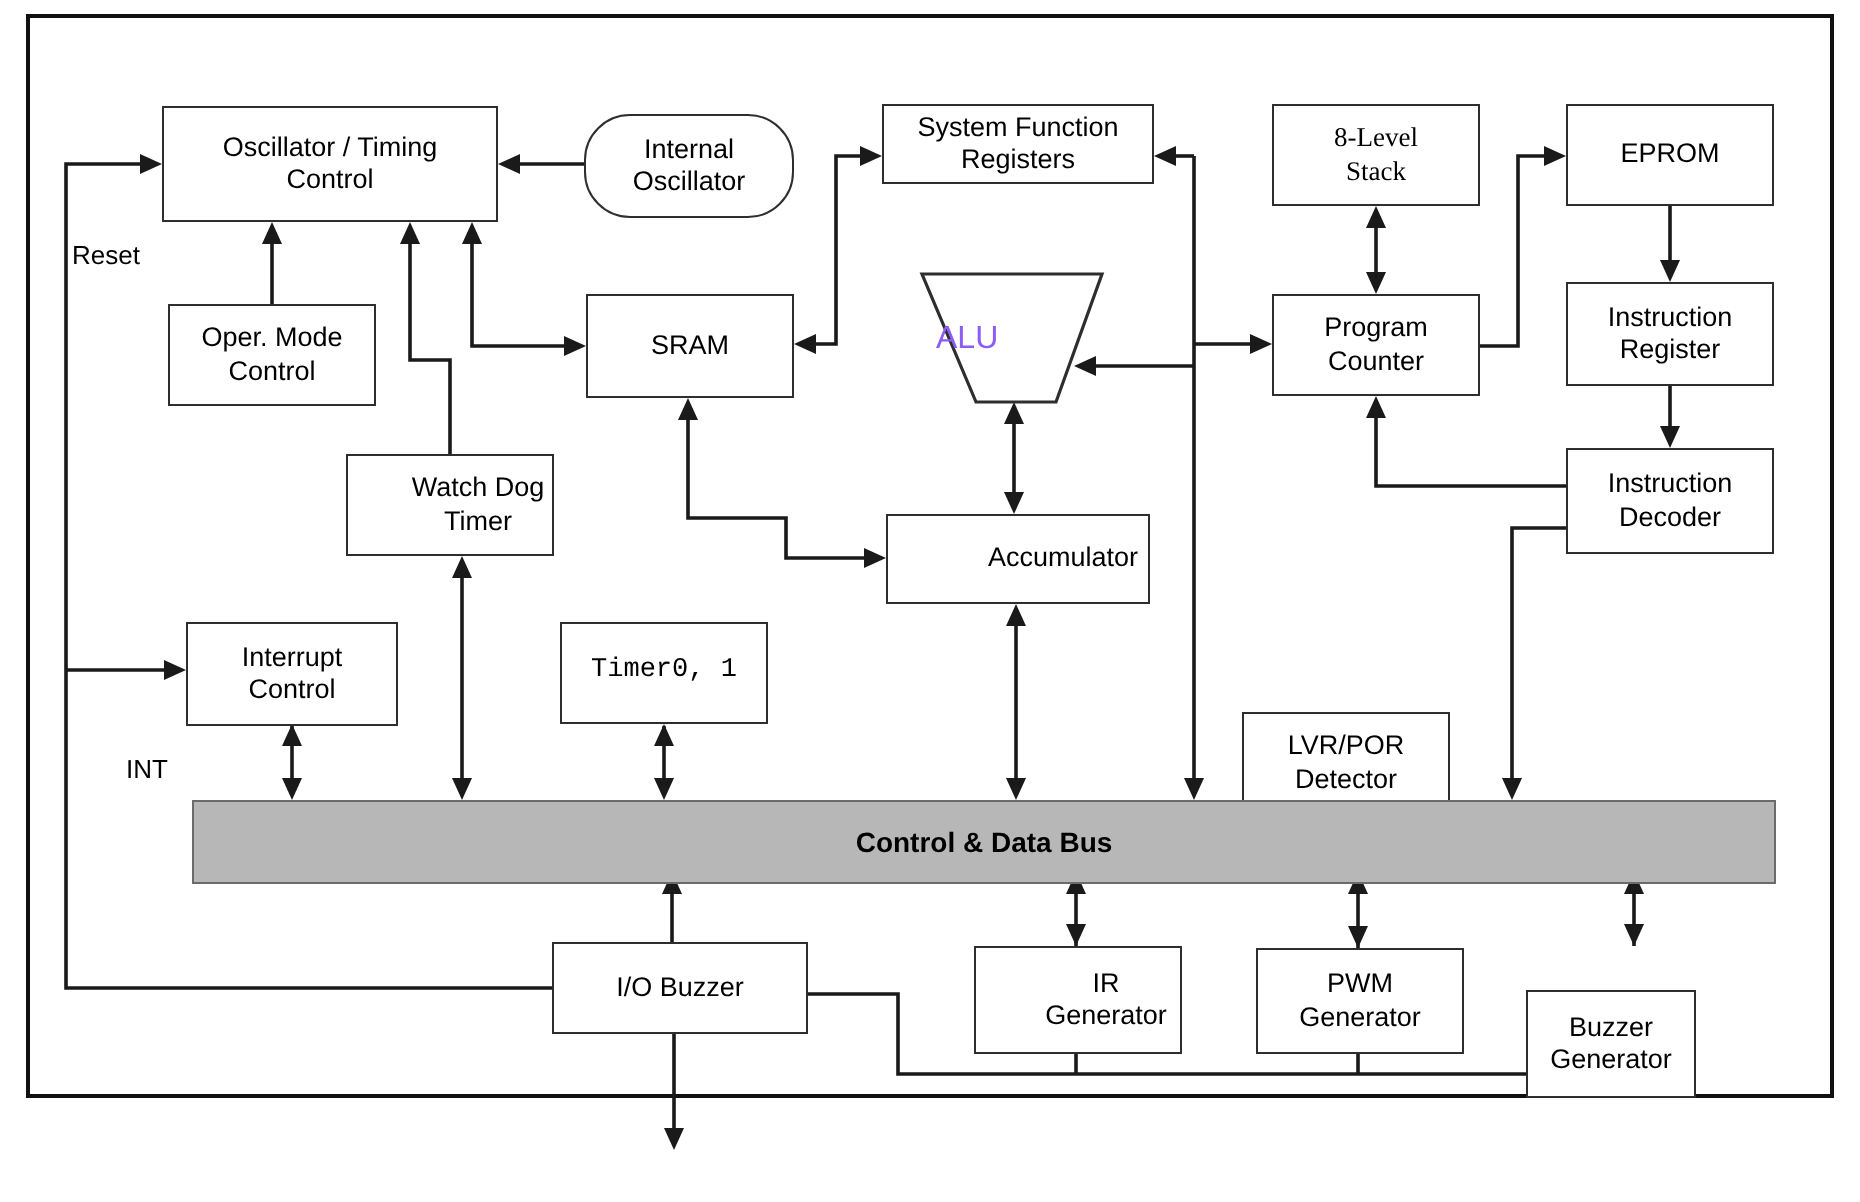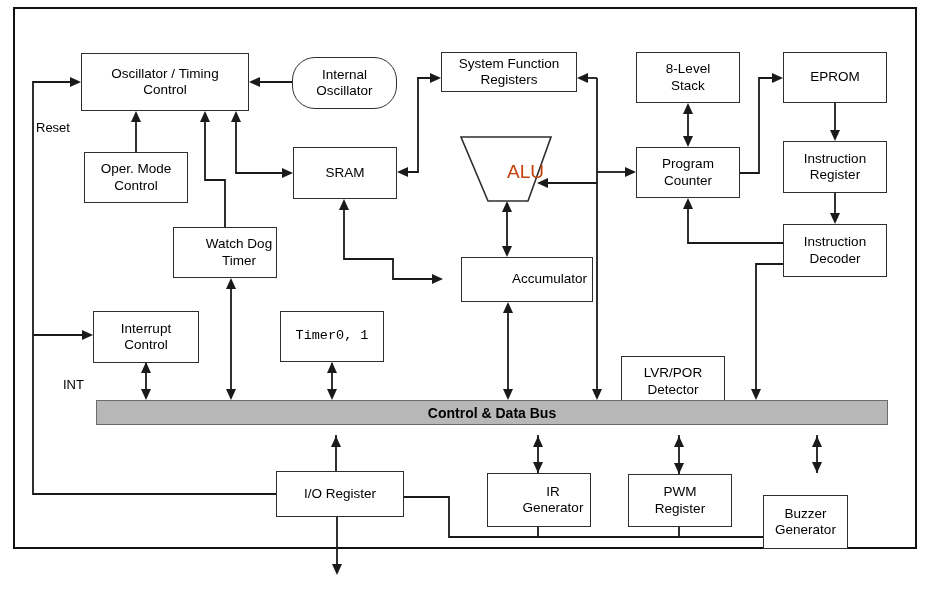--- a/index.html
+++ b/index.html
@@ -19,22 +19,22 @@
   }
   .busbar{
     position:absolute;box-sizing:border-box;background:#b7b7b7;border:1.2px solid #6b6b6b;
     display:flex;align-items:center;justify-content:center;
     font-size:14px;font-weight:bold;color:#000;
   }
   .pin-label{
     position:absolute;font-size:13px;color:#000;white-space:nowrap;margin-top:33px;
   }
   .alu-label{
-    position:absolute;left:468px;top:161px;width:76px;text-align:right;
-    font-size:19px;color:#c2410c;
+    position:absolute;left:468px;top:161px;width:76px;text-align:left;
+    font-size:16px;color:#8b5cf6;
   }
 </style>
 </head>
 <body>
 
 <div id="stage">
 
   <div id="chip"></div>
 
   <svg class="layer" viewBox="0 0 930 601" xmlns="http://www.w3.org/2000/svg">
@@ -148,62 +148,62 @@
 
   <div class="box" style="left:81px;top:53px;width:168px;height:58px;">Oscillator / Timing
 Control</div>
 
   <div class="box" style="left:292px;top:57px;width:105px;height:52px;border-radius:23px;">Internal
 Oscillator</div>
 
   <div class="box" style="left:441px;top:52px;width:136px;height:40px;">System Function
 Registers</div>
 
-  <div class="box" style="left:636px;top:52px;width:104px;height:51px;">8-Level
+  <div class="box" style="left:636px;top:52px;width:104px;height:51px;font-family:Liberation Serif, serif;">8-Level
 Stack</div>
 
   <div class="box" style="left:783px;top:52px;width:104px;height:51px;">EPROM</div>
 
   <div class="box" style="left:84px;top:152px;width:104px;height:51px;">Oper. Mode
 Control</div>
 
   <div class="box" style="left:293px;top:147px;width:104px;height:52px;">SRAM</div>
 
   <div class="alu-label">ALU</div>
 
   <div class="box" style="left:636px;top:147px;width:104px;height:51px;">Program
 Counter</div>
 
   <div class="box" style="left:783px;top:141px;width:104px;height:52px;">Instruction
 Register</div>
 
   <div class="box" style="left:173px;top:227px;width:104px;height:51px;padding-left:28px;">Watch Dog
 Timer</div>
 
-  <div class="box" style="left:461px;top:257px;width:132px;height:45px;padding-left:45px;">Accumulator</div>
+  <div class="box" style="left:443px;top:257px;width:132px;height:45px;padding-left:45px;">Accumulator</div>
 
   <div class="box" style="left:783px;top:224px;width:104px;height:53px;">Instruction
 Decoder</div>
 
   <div class="box" style="left:93px;top:311px;width:106px;height:52px;">Interrupt
 Control</div>
 
   <div class="box" style="left:280px;top:311px;width:104px;height:51px;font-family:Liberation Mono, monospace;">Timer0, 1</div>
 
   <div class="box" style="left:621px;top:311px;width:104px;height:51px;margin-top:45px;">LVR/POR
 Detector</div>
 
-  <div class="busbar" style="left:96px;top:400px;width:792px;height:25px;">Control &amp; Data Bus</div>
-
-  <div class="box" style="left:276px;top:471px;width:128px;height:46px;">I/O Register</div>
+  <div class="busbar" style="left:96px;top:400px;width:792px;height:42px;">Control &amp; Data Bus</div>
+
+  <div class="box" style="left:276px;top:471px;width:128px;height:46px;">I/O Buzzer</div>
 
   <div class="box" style="left:487px;top:473px;width:104px;height:54px;padding-left:28px;">IR Generator</div>
 
   <div class="box" style="left:628px;top:474px;width:104px;height:53px;">PWM
-Register</div>
+Generator</div>
 
   <div class="box" style="left:763px;top:495px;width:85px;height:54px;">Buzzer
 Generator</div>
 
   <div class="pin-label" style="left:36px;top:87px;">Reset</div>
 
   <div class="pin-label" style="left:63px;top:344px;">INT</div>
 
   <div class="pin-label" style="left:314px;top:582px;width:56px;text-align:left;">PB[5:0]</div>
 

